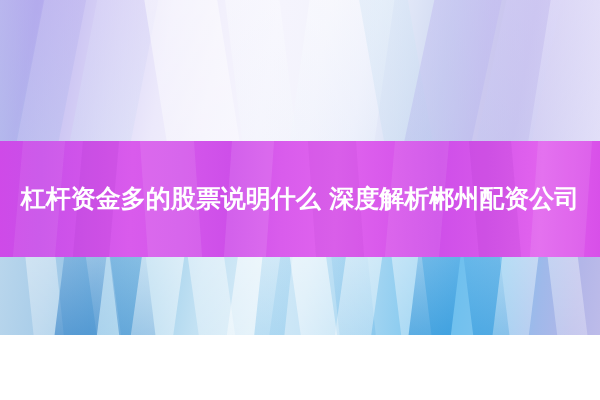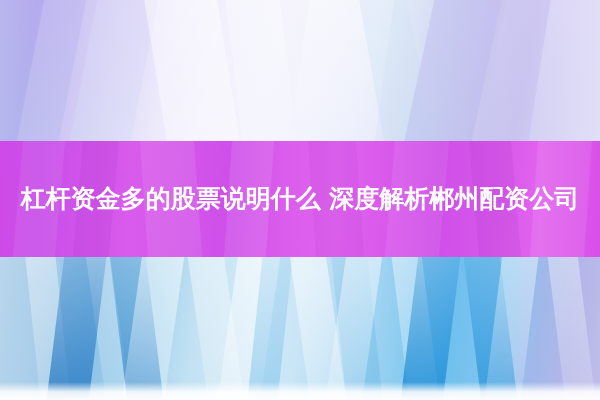--- a/index.html
+++ b/index.html
@@ -8,21 +8,21 @@
     padding: 0;
     background: #ffffff;
   }
   body {
     font-family: "DejaVu Sans", "Liberation Sans", sans-serif;
   }
 
   .cover {
     position: relative;
     width: 600px;
-    height: 400px;
+    height: 335px;
     overflow: hidden;
     background: #e8e6fb;
   }
 
   
   .band-top {
     position: absolute;
     left: 0;
     top: 0;
     width: 600px;

